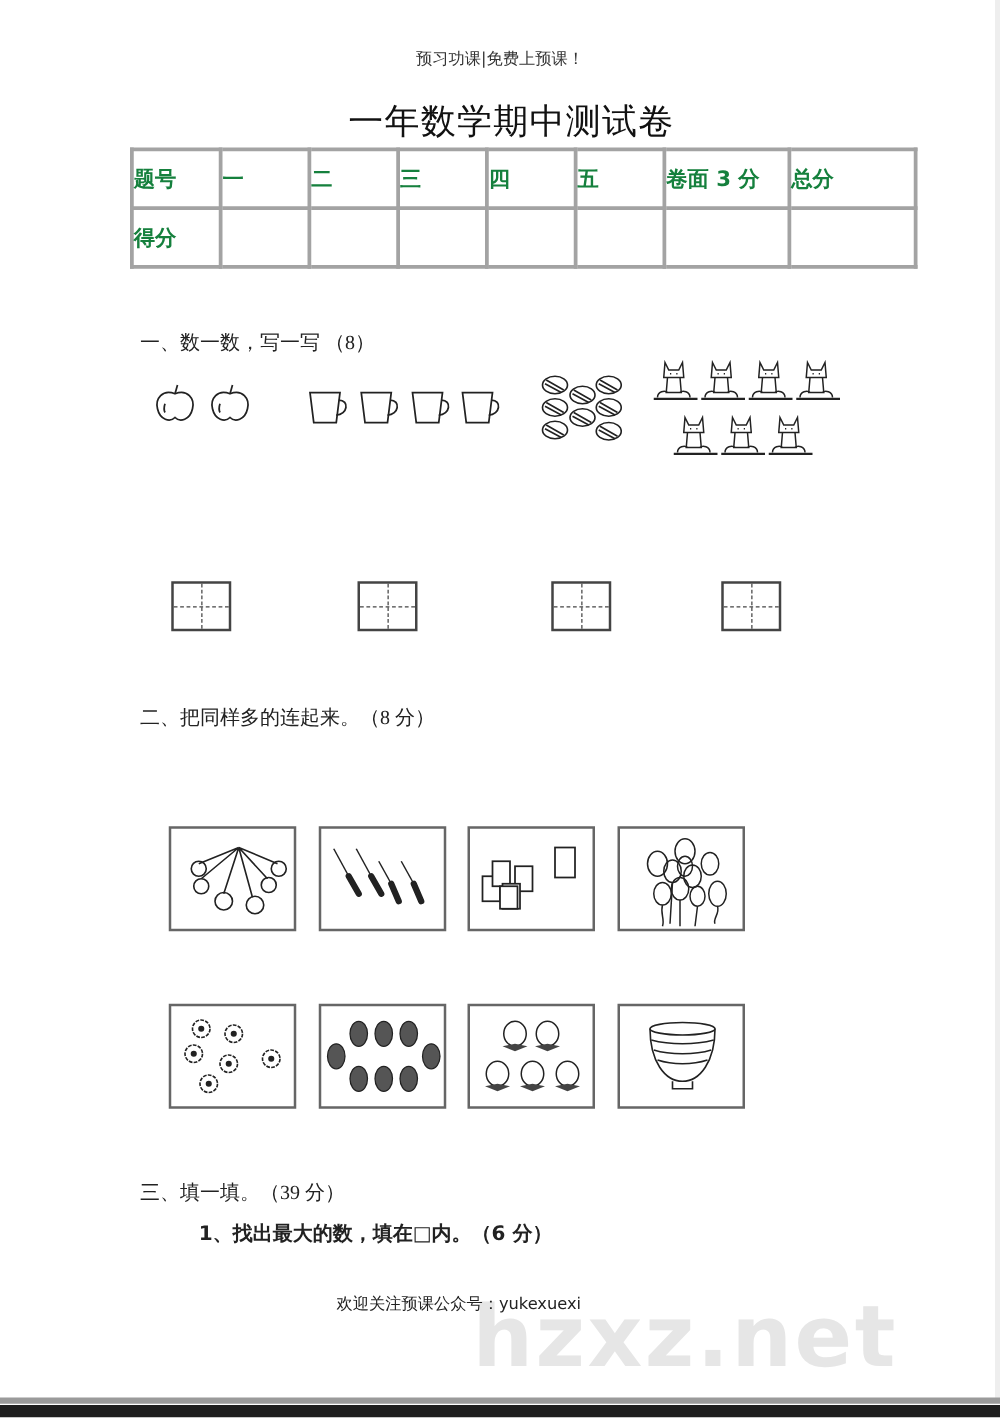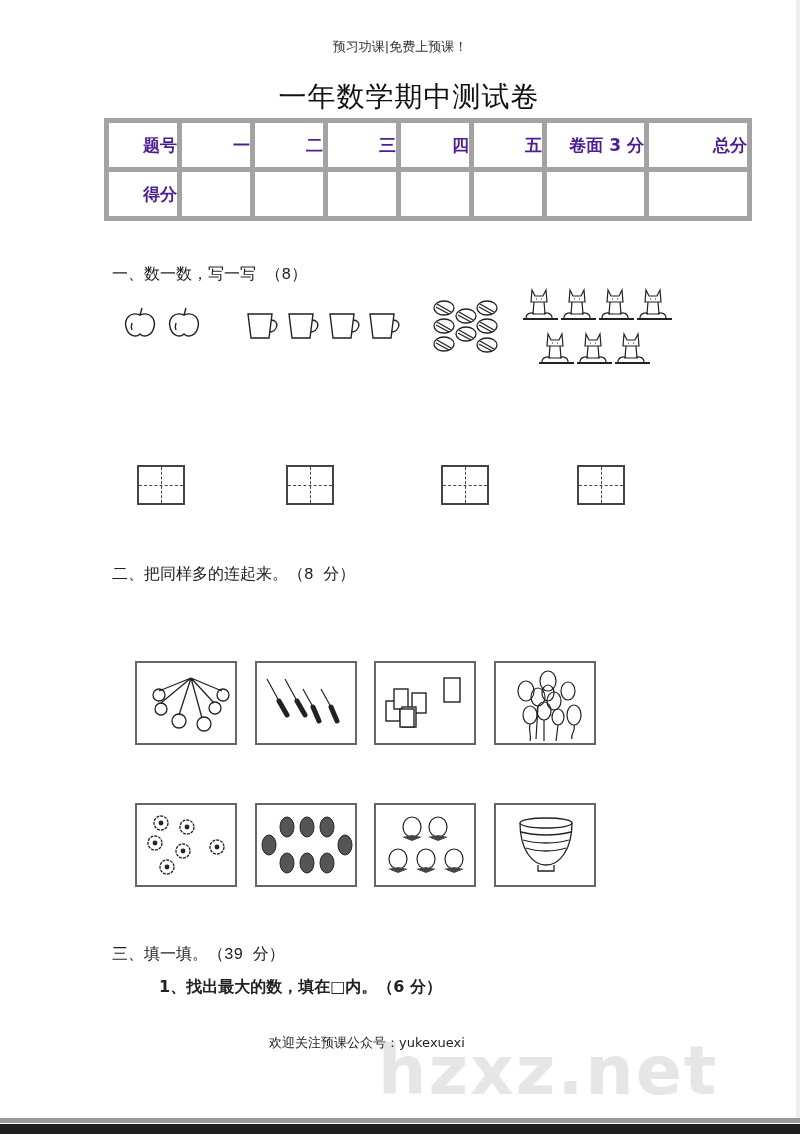--- a/index.html
+++ b/index.html
@@ -5,22 +5,22 @@
   html, body { margin: 0; padding: 0; }
   body {
     width: 800px; height: 1134px; position: relative; overflow: hidden;
     background: #ffffff; color: #222;
     font-family: "DejaVu Sans", "Liberation Sans", sans-serif;
   }
   .page-edge { position: absolute; right: 0; top: 0; width: 4px; height: 1120px; background: #eeeeee; }
   .header-note { position: absolute; top: 38px; left: 0; width: 800px; text-align: center; font-size: 13px; color: #333; }
   .title { position: absolute; top: 78px; left: 14px; width: 790px; text-align: center; font-size: 28px; font-family: "DejaVu Serif", "Liberation Serif", serif; color: #111; letter-spacing: 1px; }
   table.score { position: absolute; top: 118px; left: 104px; border-collapse: collapse; }
-  table.score td { border: 5px solid #a3a3a3; height: 44px; text-align: right; font-size: 17px; font-weight: bold; color: #4c1d95; padding: 0; }
-  .sec { position: absolute; left: 112px; font-size: 16px; color: #222; font-family: Liberation Mono, monospace; }
+  table.score td { border: 3px solid #a3a3a3; height: 44px; text-align: left; font-size: 17px; font-weight: bold; color: #15803d; padding: 0; }
+  .sec { position: absolute; left: 112px; font-size: 16px; color: #222; font-family: Liberation Serif, serif; }
   .sub { position: absolute; left: 112px; font-size: 16px; font-weight: bold; color: #222; margin-left: 47px; }
   .item-group { position: absolute; display: flex; align-items: center; }
   .wbox { position: absolute; width: 48px; height: 40px; border: 2px solid #444; box-sizing: border-box; }
   .wbox .h { position: absolute; left: 0; right: 0; top: 50%; border-top: 1.5px dashed #444; }
   .wbox .v { position: absolute; top: 0; bottom: 0; left: 50%; border-left: 1.5px dashed #444; }
   .pic { position: absolute; width: 102px; height: 84px; border: 2px solid #666; box-sizing: border-box; background: #fff; }
   .pic svg { position: absolute; left: 0; top: 0; }
   .footer { position: absolute; top: 1034px; left: 0; width: 734px; text-align: center; font-size: 13px; color: #222; }
   .watermark { position: absolute; top: 1031px; left: 378px; font-size: 68px; font-weight: bold; color: #e6e6e6; letter-spacing: 2px; font-family: "DejaVu Sans", sans-serif; z-index: 0; }
   .bottom-bar { position: absolute; left: 0; top: 1118px; width: 800px; height: 5px; background: #9a9a9a; }

